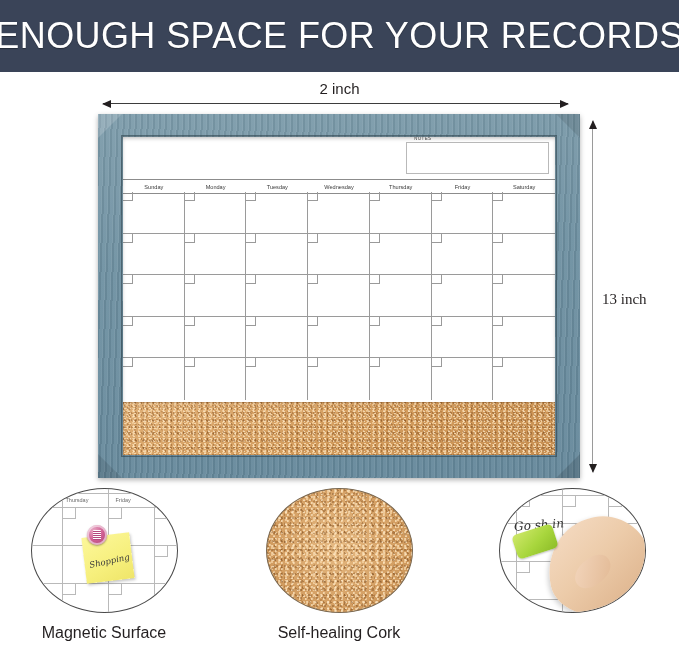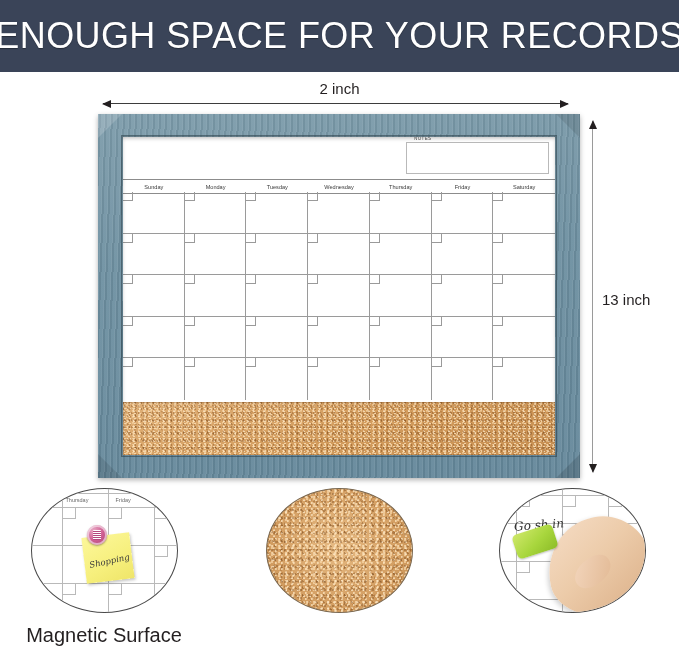--- a/index.html
+++ b/index.html
@@ -44,20 +44,21 @@
   }
   .dim-v-line::before,.dim-v-line::after{
     content:"";position:absolute;left:-3.5px;width:0;height:0;
     border-left:4px solid transparent;border-right:4px solid transparent;
   }
   .dim-v-line::before{top:-1px;border-bottom:9px solid #231f20;}
   .dim-v-line::after{bottom:-1px;border-top:9px solid #231f20;}
   .dim-v-label{
     position:absolute;left:602px;top:291px;font-size:15px;color:#231f20;
     white-space:nowrap;
+    font-family:Liberation Serif, serif;
   }
 
   
   .board{
     position:absolute;left:98px;top:114px;width:482px;height:364px;
     background:
       repeating-linear-gradient(92deg,
         rgba(255,255,255,.10) 0px,rgba(255,255,255,.10) 1px,
         rgba(0,0,0,.055) 1px,rgba(0,0,0,.055) 3px,
         rgba(255,255,255,.05) 3px,rgba(255,255,255,.05) 6px),
@@ -144,21 +145,21 @@
   .feature{position:absolute;width:200px;text-align:center;}
   .feature.f1{left:4px;}
   .feature.f2{left:239px;}
   .feature.f3{left:472px;}
   .circle{
     position:relative;width:145px;height:123px;margin:0 auto;
     border-radius:50%;overflow:hidden;background:#fff;
   }
   .circle.ring{border:1px solid #4a4a4a;}
   .feature-caption{
-    margin-top:11px;font-size:20px;color:#231f20;
+    margin-top:11px;font-size:16px;color:#231f20;
   }
 
   
   .mini{position:absolute;left:-14px;top:-10px;width:178px;height:150px;}
   .mini-line-h{position:absolute;left:0;width:178px;height:1px;background:#b9b9b9;}
   .mini-line-v{position:absolute;top:0;width:1px;height:150px;background:#b9b9b9;}
   .mini-notch{position:absolute;width:13px;height:11px;border-right:1px solid #b9b9b9;border-bottom:1px solid #b9b9b9;}
   .mini-dow{position:absolute;font-size:5.5px;color:#6a6a6a;}
 
   
@@ -409,20 +410,21 @@
       </div>
       <div class="magnet">
         <span class="magnet-glyph"></span>
       </div>
     </div>
     <div class="feature-caption">Magnetic Surface</div>
   </div>
 
   <div class="feature f2">
     <div class="circle cork-circle"></div>
+    <div class="feature-caption">Self-healing Cork</div>
   </div>
 
   <div class="feature f3">
     <div class="circle ring">
       <div class="mini">
         <div class="mini-line-h" style="top:16px"></div>
         <div class="mini-line-h" style="top:44px"></div>
         <div class="mini-line-h" style="top:82px"></div>
         <div class="mini-line-h" style="top:120px"></div>
         <div class="mini-line-v" style="left:30px"></div>

